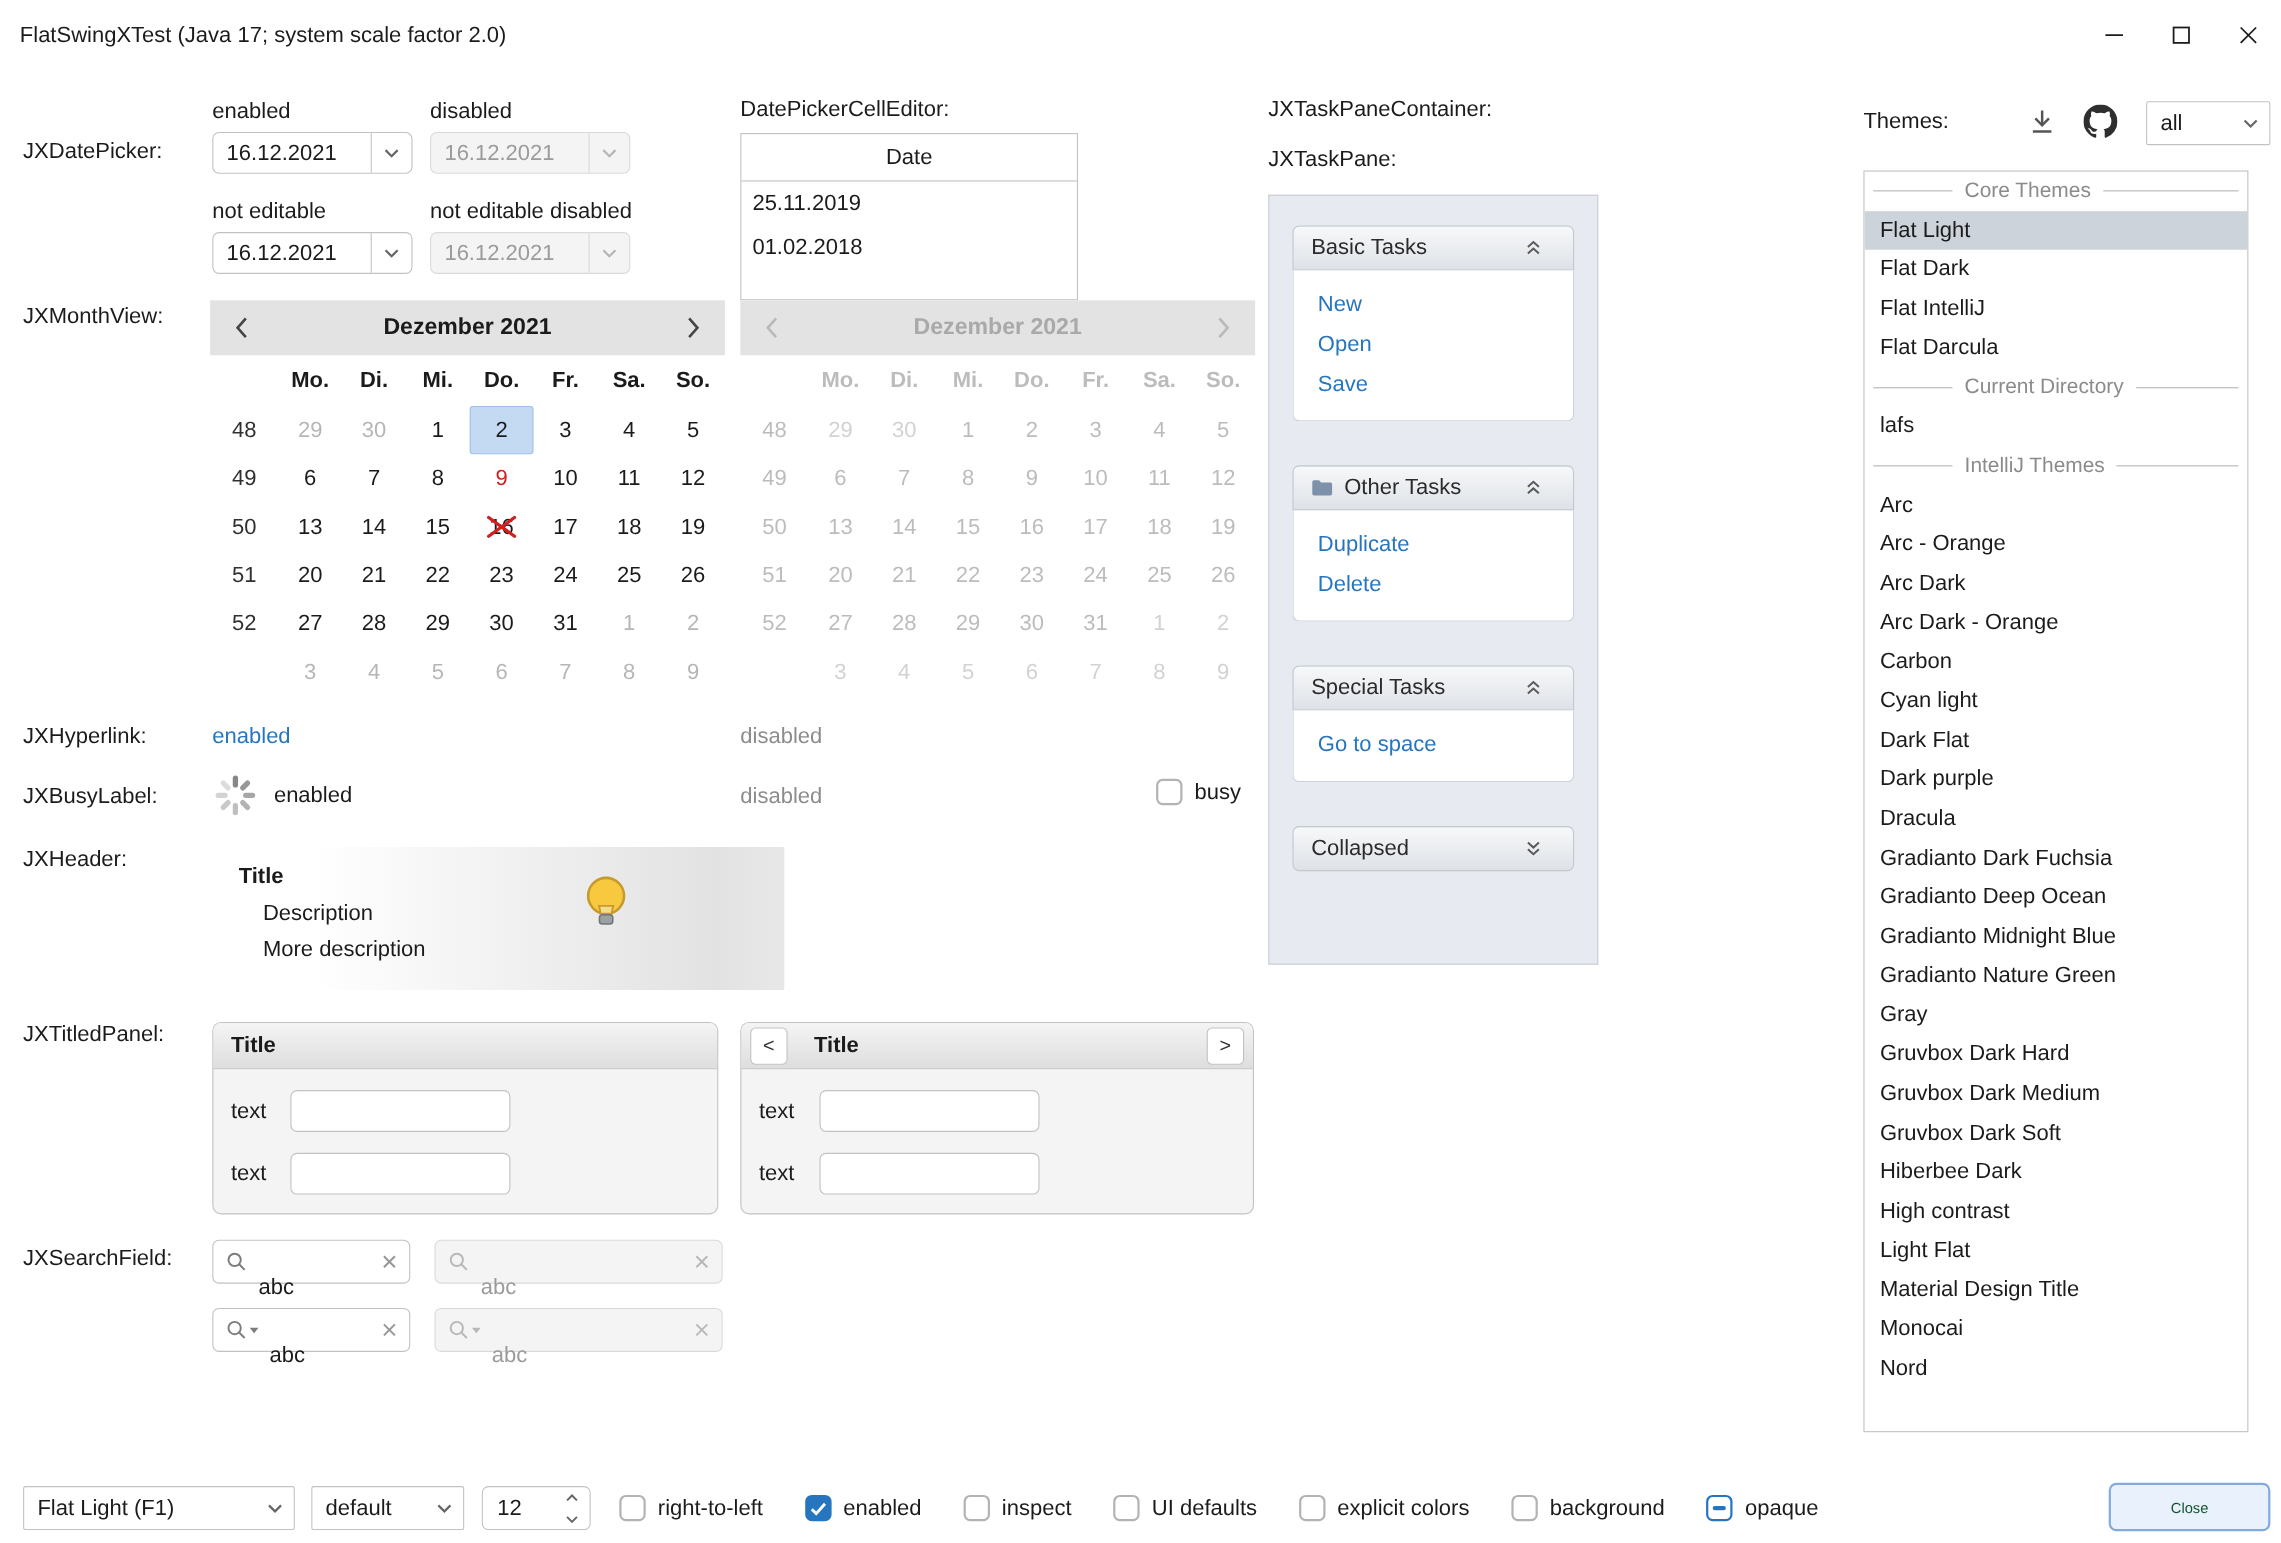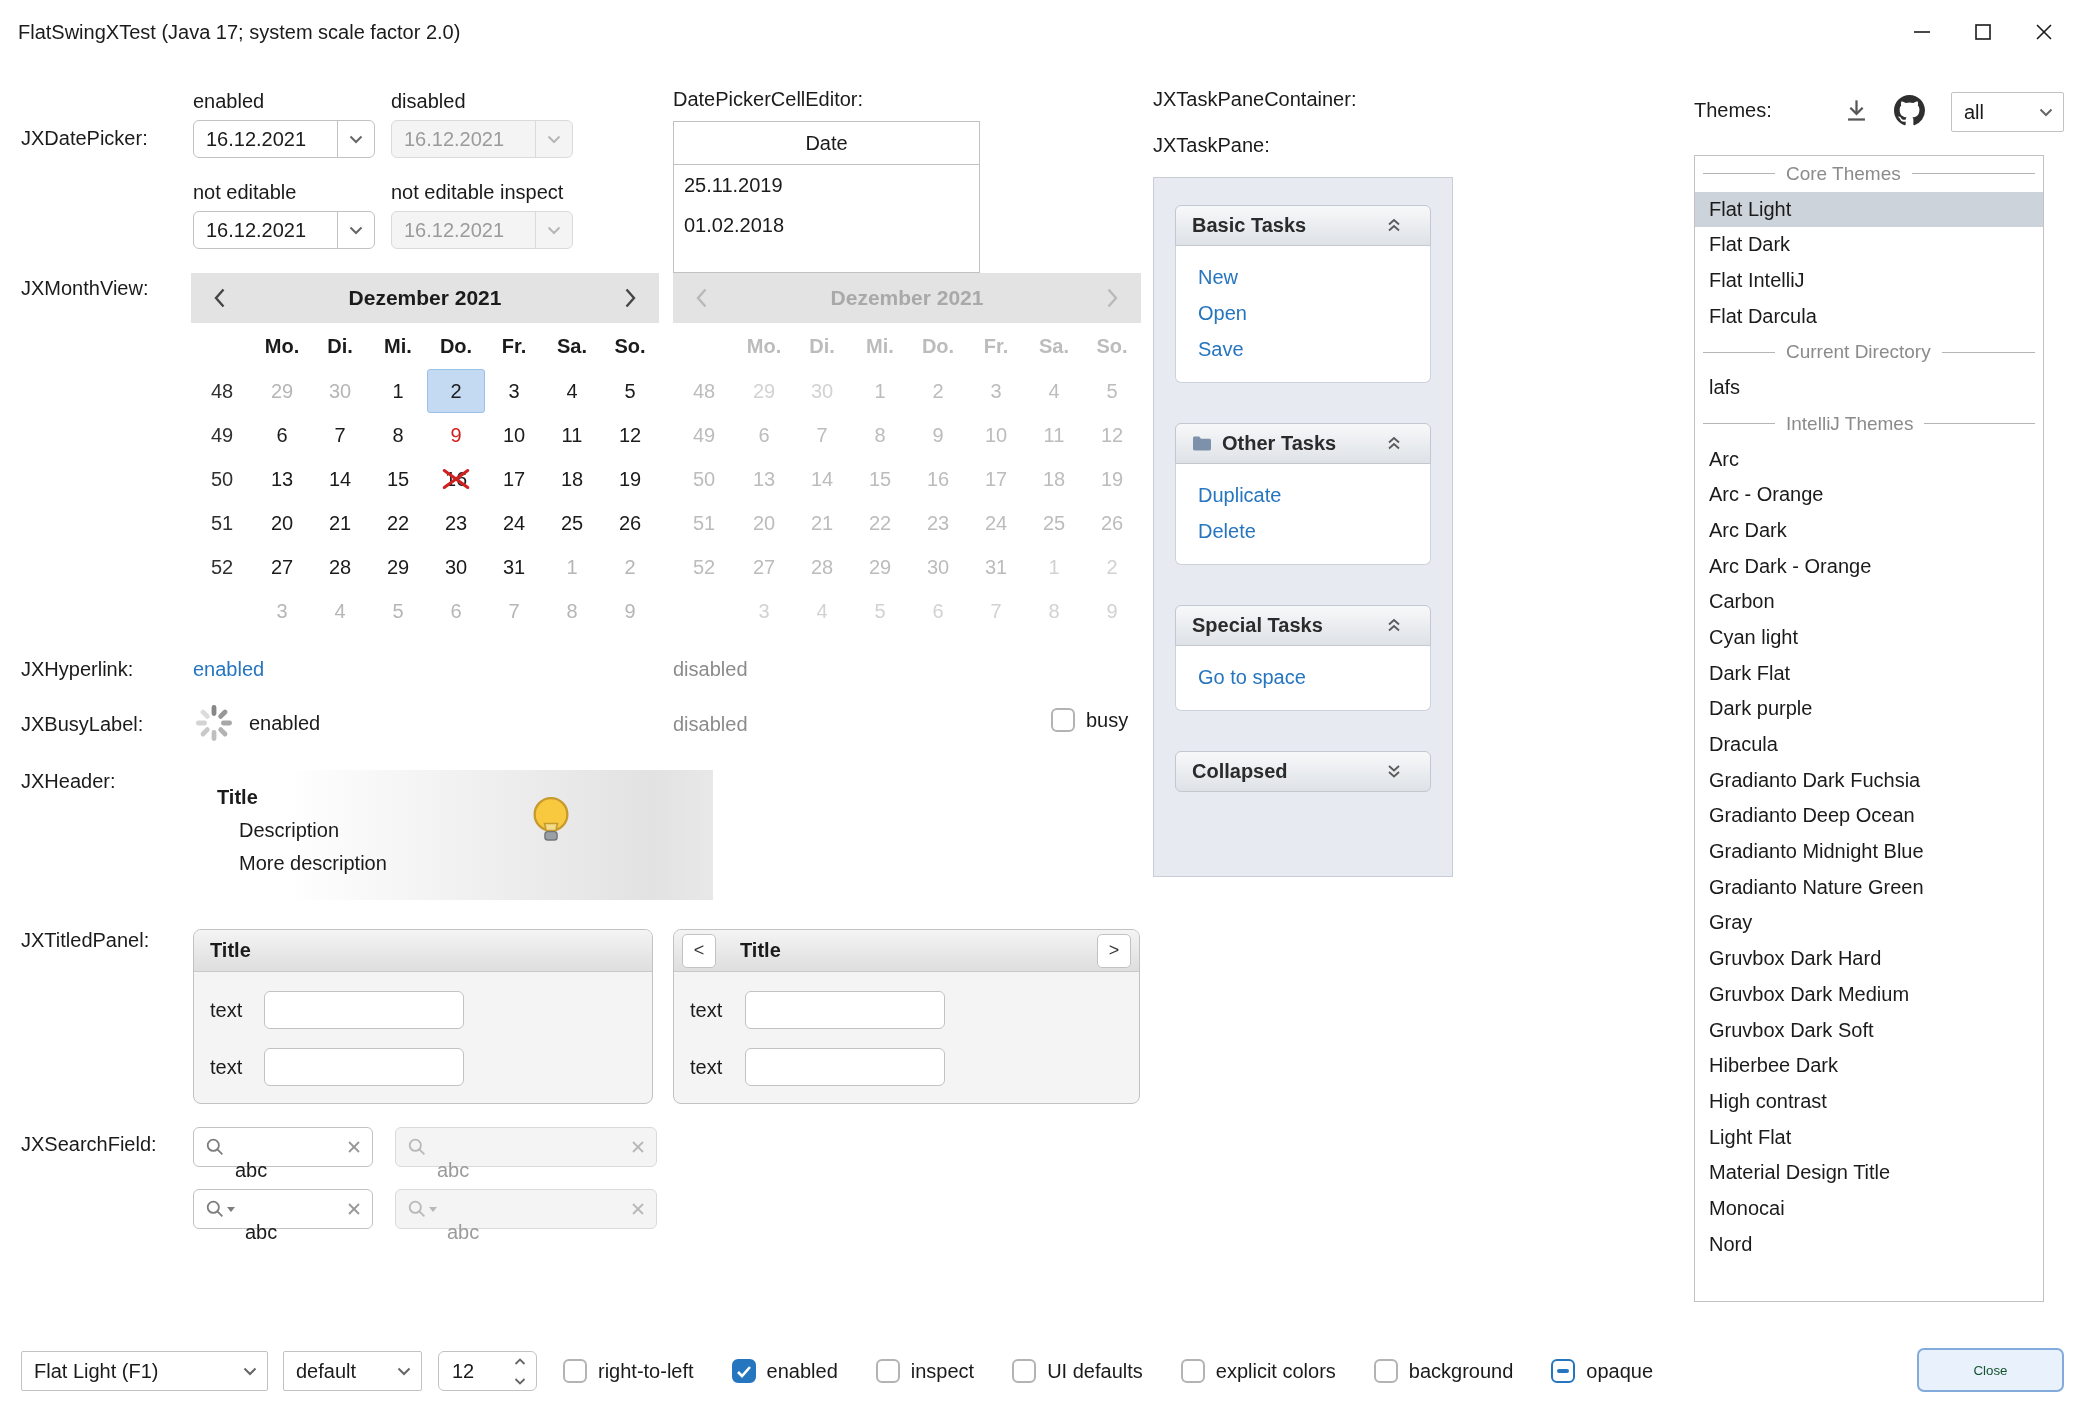--- a/index.html
+++ b/index.html
@@ -87,21 +87,21 @@
   .sfield.disabled{background:#f4f4f4;border-color:#dadada;}
   .sfield.disabled input{color:#9b9b9b;}
   .sf-ico{color:#7d7d7d;display:flex;align-items:center;}
   .sf-clear{color:#979797;display:flex;align-items:center;}
   .sfield.disabled .sf-ico,.sfield.disabled .sf-clear{color:#b8b8b8;}
   .sf-tri{width:0;height:0;border-left:4px solid transparent;border-right:4px solid transparent;border-top:5px solid currentColor;margin-left:2px;}
 
   
   .tp-container{position:absolute;left:1153px;top:177px;width:300px;height:700px;background:#e7ebf1;border:1px solid #c8cdd5;padding-top:27px;}
   .taskpane{width:256px;margin:0 auto 40px auto;}
-  .tp-header{height:41px;background:linear-gradient(#f7f8f9,#dee2e7);border:1px solid #c2c8d0;border-radius:6px;display:flex;align-items:center;padding:0 28px 0 16px;font-weight:bold;color:#2b2b2b;cursor:pointer;}
+  .tp-header{height:41px;background:linear-gradient(#f7f8f9,#dee2e7);border:1px solid #c2c8d0;border-radius:6px;display:flex;align-items:center;padding:0 28px 0 16px;font-weight:normal;color:#2b2b2b;cursor:pointer;}
   .taskpane.expanded .tp-header{border-bottom-left-radius:0;border-bottom-right-radius:0;}
   .tp-ico{margin-right:10px;display:flex;}
   .tp-title{flex:1;}
   .tp-content{background:#fff;border:1px solid #ccd2da;border-top:none;border-radius:0 0 6px 6px;padding:13px 10px 15px 22px;display:flex;flex-direction:column;}
   .tp-link{color:#2675bf;height:36px;line-height:36px;cursor:pointer;}
 
   
   .theme-list{position:absolute;left:1694px;top:155px;width:350px;height:1147px;border:1px solid #c2c2c2;background:#fff;overflow:hidden;}
   .theme-item{height:35.7px;line-height:35.7px;padding-left:14px;white-space:nowrap;cursor:default;}
   .theme-item.selected{background:#cdd3da;}
@@ -163,21 +163,21 @@
 </div>
 <div class="abs dpfield disabled" style="left:391px;top:120px">
   <span class="val">16.12.2021</span>
   <span class="arr">
       <svg width="14" height="9" viewBox="0 0 14 9">
         <polyline points="1.5,1.5 7,7 12.5,1.5" fill="none" stroke="#b6b6b6" stroke-width="2"></polyline>
       </svg>
     </span>
 </div>
 <span class="abs lbl" style="left:193px;top:181px">not editable</span>
-<span class="abs lbl" style="left:391px;top:181px">not editable inspect</span>
+<span class="abs lbl" style="left:391px;top:181px">not editable disabled</span>
 <div class="abs dpfield" style="left:193px;top:211px">
   <span class="val">16.12.2021</span>
   <span class="arr">
       <svg width="14" height="9" viewBox="0 0 14 9">
         <polyline points="1.5,1.5 7,7 12.5,1.5" fill="none" stroke="#666" stroke-width="2"></polyline>
       </svg>
     </span>
 </div>
 <div class="abs dpfield disabled" style="left:391px;top:211px">
   <span class="val">16.12.2021</span>

